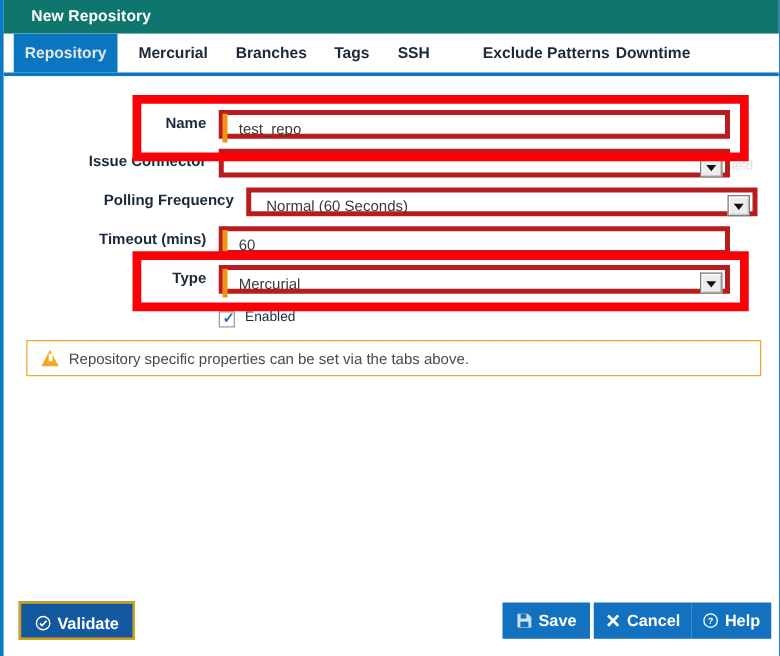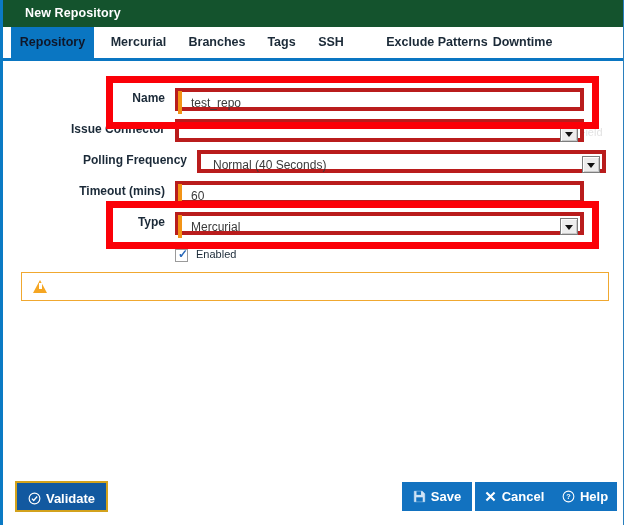--- a/index.html
+++ b/index.html
@@ -28,21 +28,21 @@
     border-right: 1px solid #2a7fbd;
     background: #ffffff;
   }
 
   
   #titlebar {
     position: absolute;
     left: 0; top: 0;
     right: 0;
     height: 27px;
-    background: #14532d;
+    background: #0f766e;
   }
   #titlebar .title-text {
     position: absolute;
     left: 22px;
     top: 6px;
     color: #ffffff;
     font-size: 12.5px;
     font-weight: bold;
     letter-spacing: 0.1px;
     white-space: nowrap;
@@ -65,21 +65,21 @@
     line-height: 31px;
     font-size: 12.5px;
     font-weight: bold;
     color: #1b2a38;
     white-space: nowrap;
     text-align: center;
     cursor: default;
   }
   .tab.active {
     background: #0a76c2;
-    color: #0f172a;
+    color: #e5e5e5;
   }
 
   
   #formbody {
     position: absolute;
     left: 0;
     top: 61px;
     right: 0;
     bottom: 0;
     background: #ffffff;
@@ -331,21 +331,21 @@
         <div class="field select" placeholder="">
           <span class="val"></span>
           <span class="ddbtn">
             <span class="arrow"></span>
           </span>
         </div>
       </div>
       <div class="row" style="top: 89px; margin-left: 22px;">
         <div class="lbl">Polling Frequency</div>
         <div class="field select" placeholder="">
-          <span class="val">Normal (40 Seconds)</span>
+          <span class="val">Normal (60 Seconds)</span>
           <span class="ddbtn">
             <span class="arrow"></span>
           </span>
         </div>
       </div>
       <div class="row" style="top: 120px;">
         <div class="lbl">Timeout (mins)</div>
         <div class="field" placeholder="">
           <span class="reqbar"></span>
           <span class="val">60</span>
@@ -365,20 +365,21 @@
       <span class="cbox">
         <span class="tick">✓</span>
       </span>
       <span class="cb-label">Enabled</span>
     </div>
 
     <div id="infobanner">
       <span class="warn-icon">
           <span class="bang"></span>
         </span>
+      <span class="msg">Repository specific properties can be set via the tabs above.</span>
     </div>
 
   </div>
 
   <div id="footer">
 
     <div class="btn" id="save-button">
       <span class="ico">
         <svg width="13" height="13" viewBox="0 0 16 16">
           <path d="M1.6 1.6 H11.4 L14.4 4.6 V14.4 H1.6 Z" fill="#cfe3f5" stroke="#cfe3f5" stroke-width="0.8"></path>

